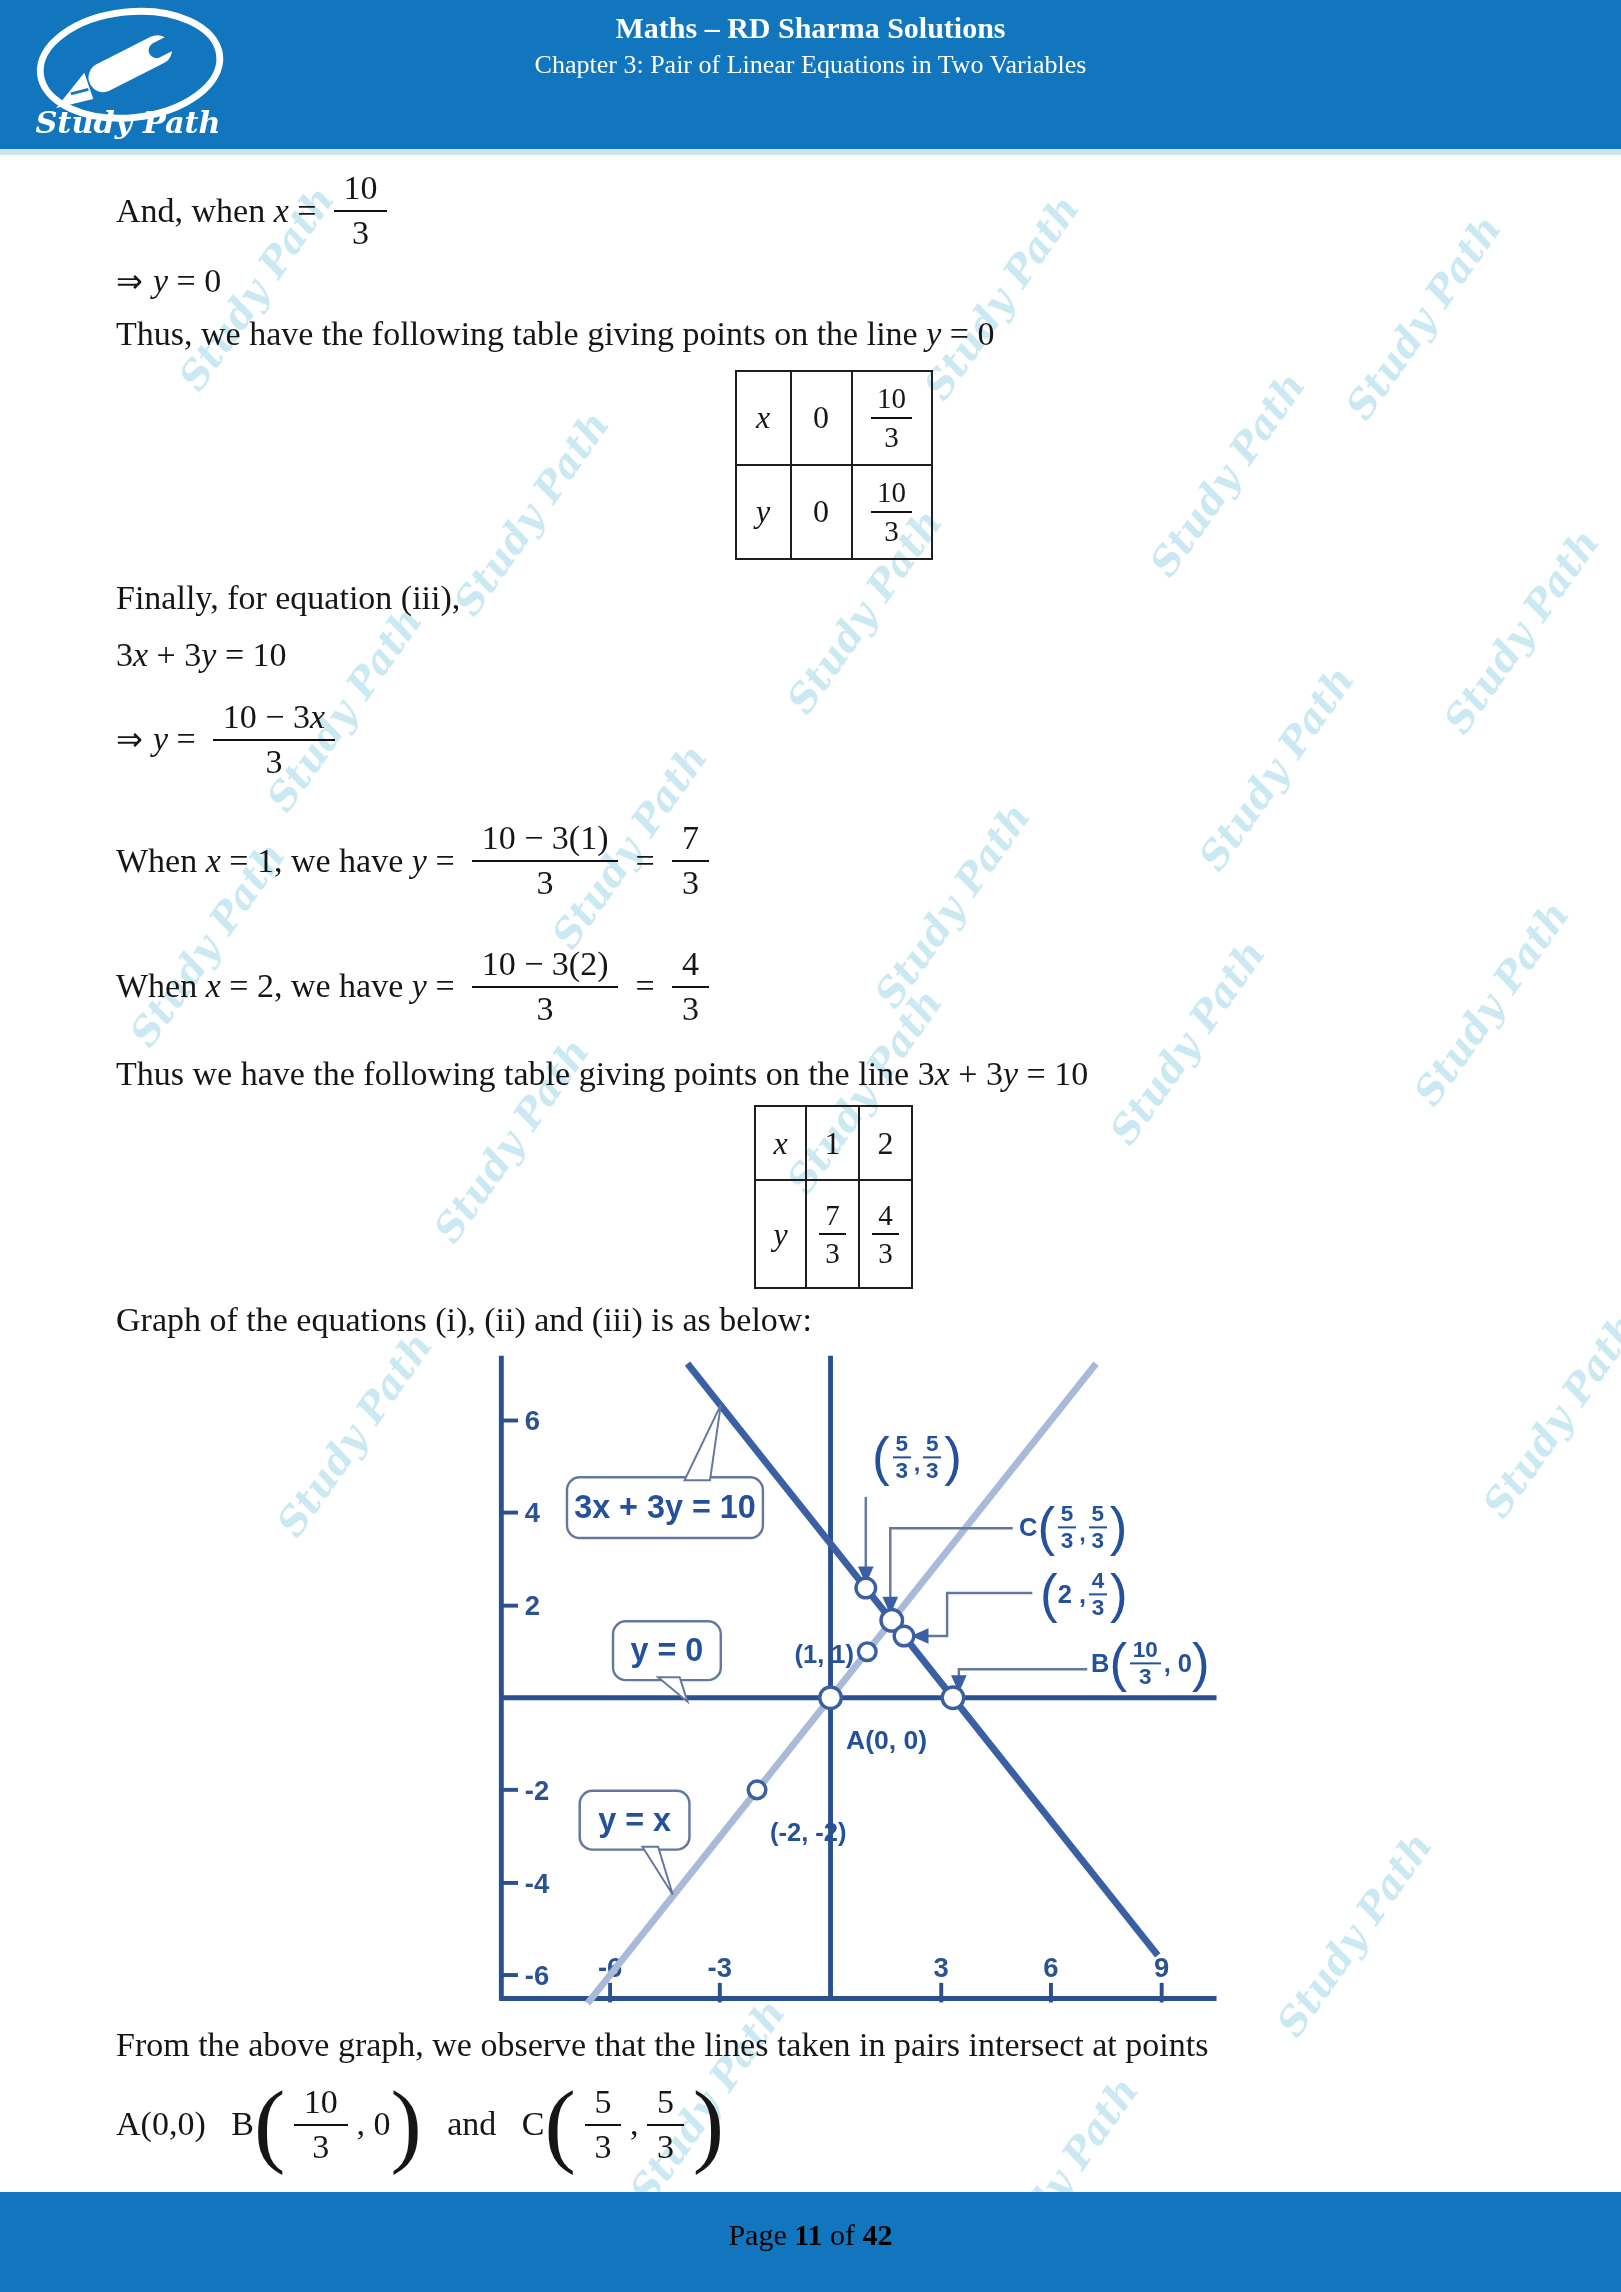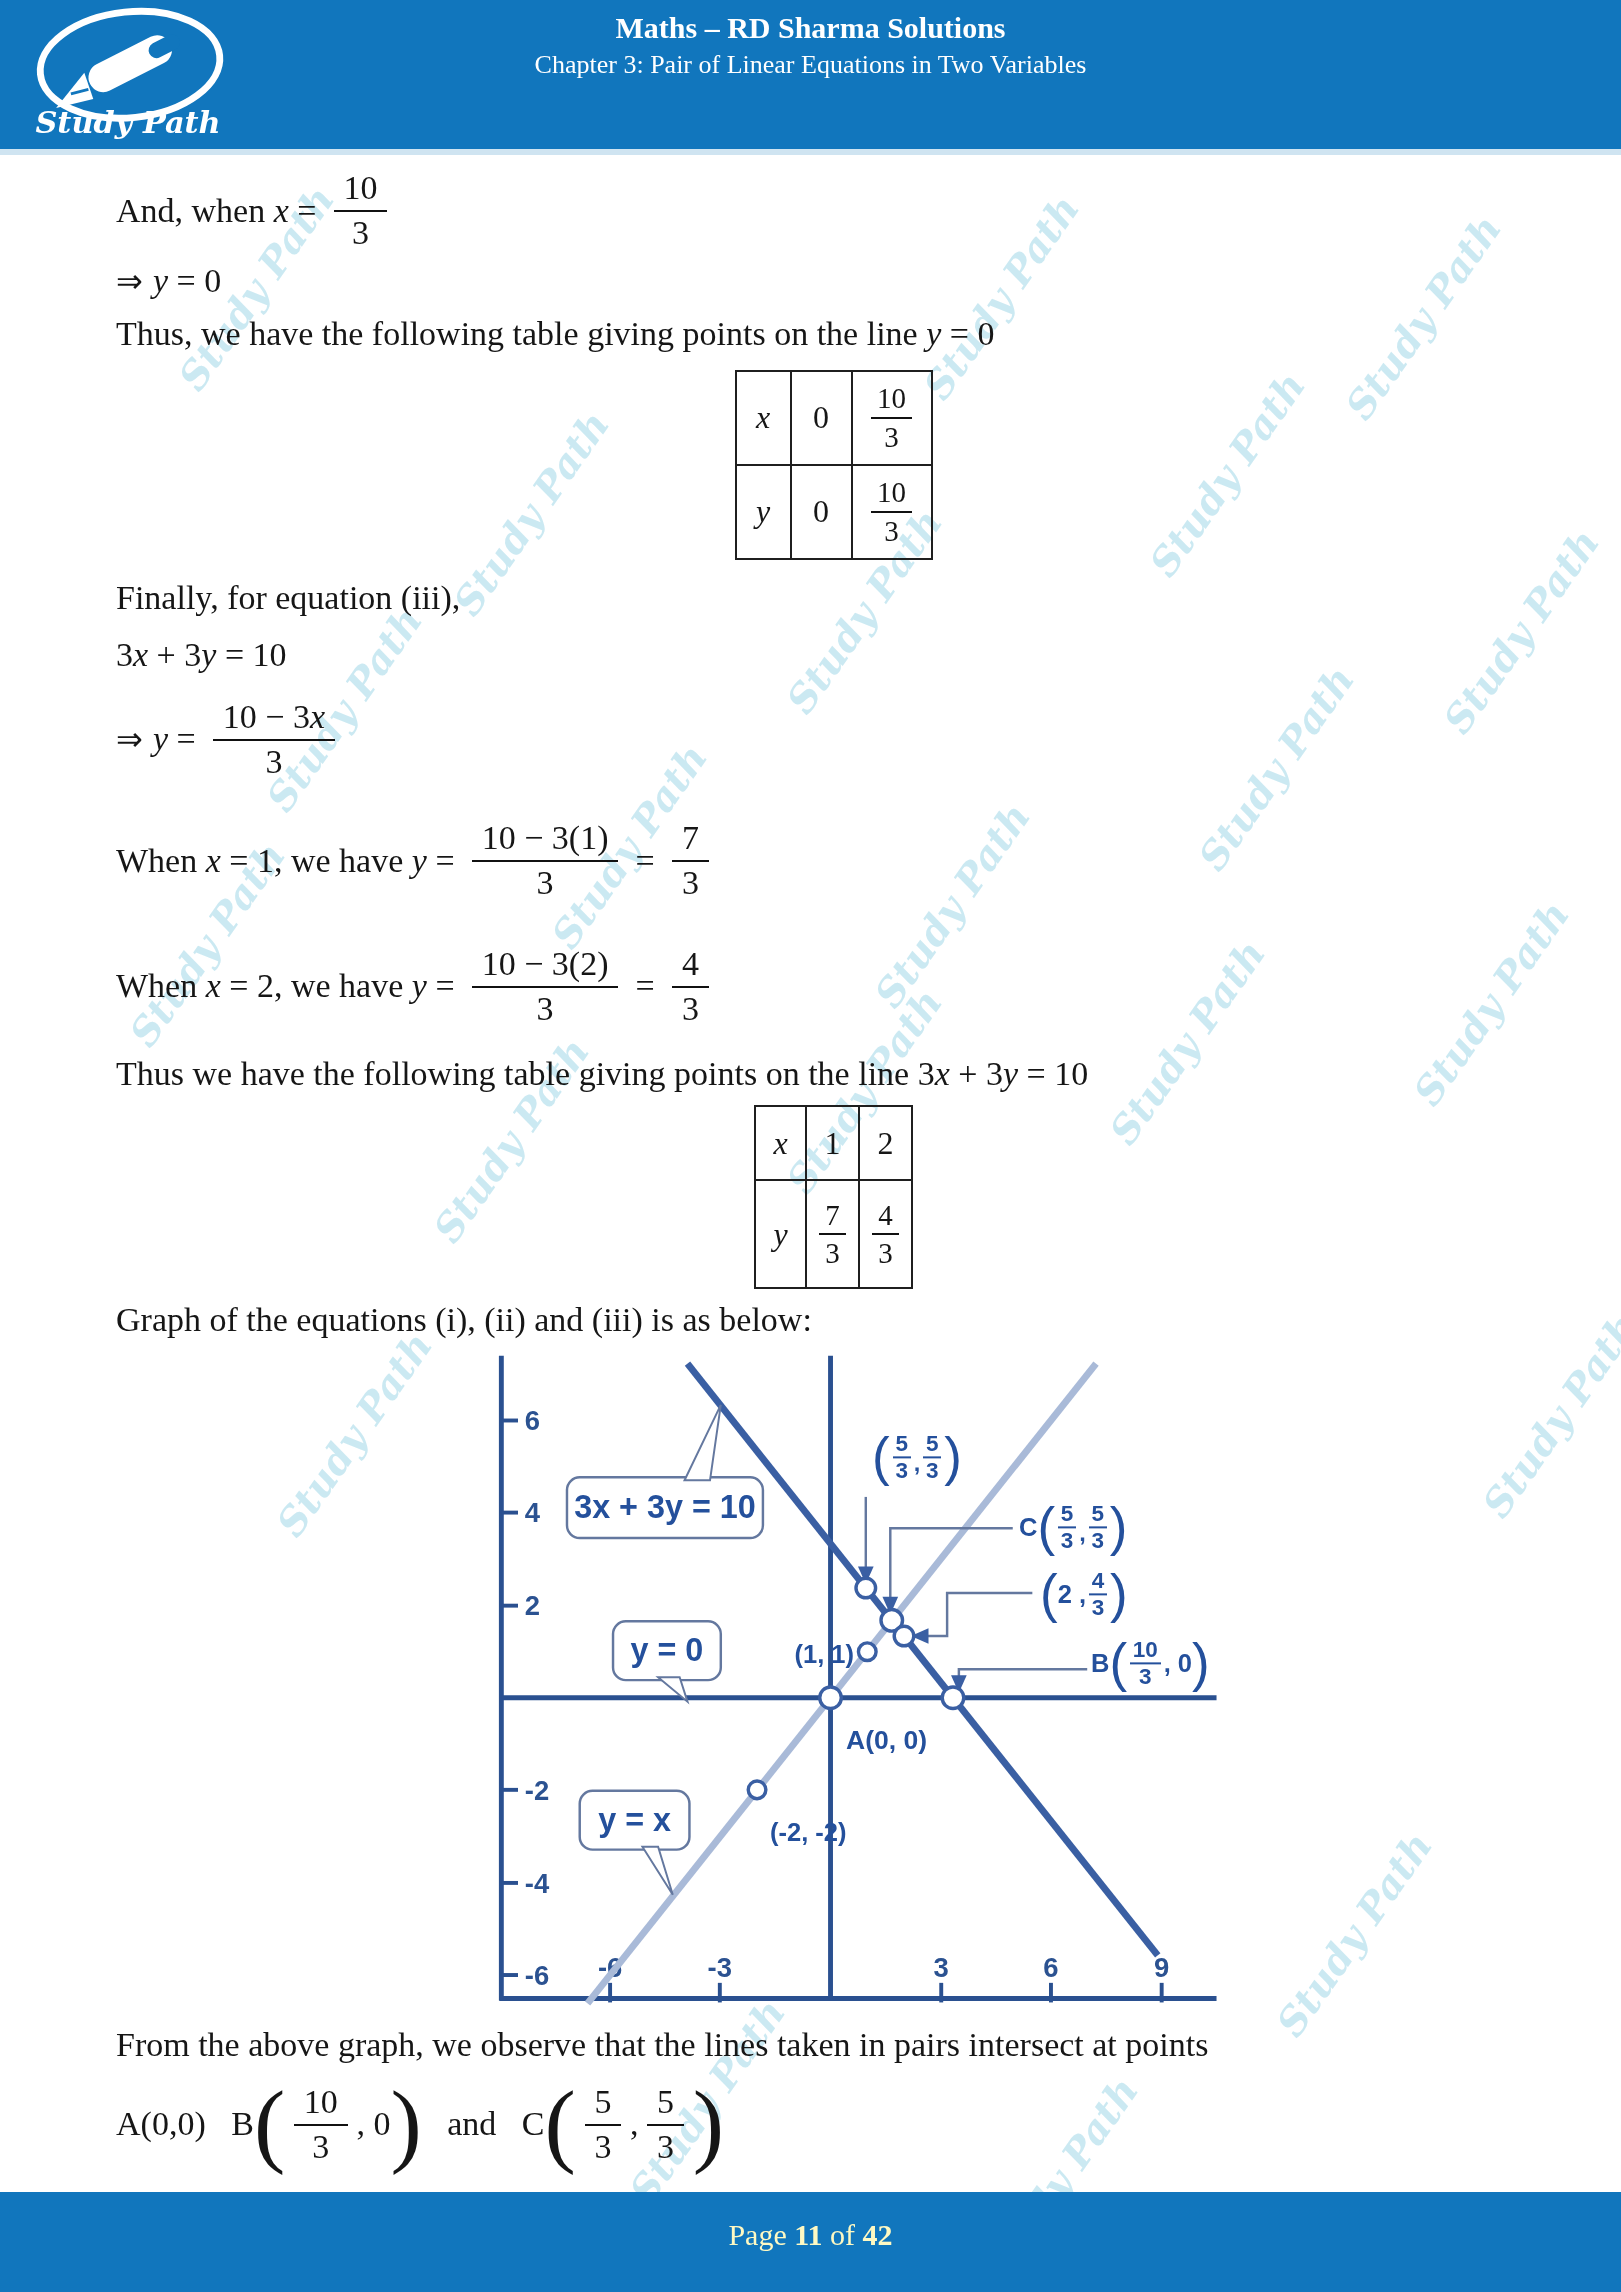--- a/index.html
+++ b/index.html
@@ -19,21 +19,21 @@
 
   
   .header{position:relative;z-index:2;height:149px;background:var(--band);color:#fff;text-align:center;
           padding-top:7.8px}
   .hrule{height:5.9px;background:var(--rule)}
   .h1{font-size:33px;font-weight:700;line-height:1.35}
   .h2{font-size:30px;font-weight:700;line-height:1.35}
   .h3{font-size:26px;font-weight:400;line-height:1.3}
   .logo{position:absolute;left:25.5px;top:3.9px;width:211px;height:143px}
   .footer{position:absolute;z-index:2;left:0;right:0;bottom:0;height:101px;background:var(--band);
-          color:#fef9c3;font-size:30px;text-align:center;padding-top:25.5px}
+          color:#000000;font-size:30px;text-align:center;padding-top:25.5px}
   .footer b{font-weight:700}
 
   
   main{position:relative;z-index:1;padding-left:116px}
   .t{font-size:34px;line-height:1.25}
   .mathline{display:flex;align-items:center;font-size:34px}
   .mathline span{white-space:pre}
   .v{font-style:italic}
   .arw{font-family:"DejaVu Sans",sans-serif;font-size:32px}
   .fr{display:inline-flex;flex-direction:column;align-items:center;vertical-align:middle;

